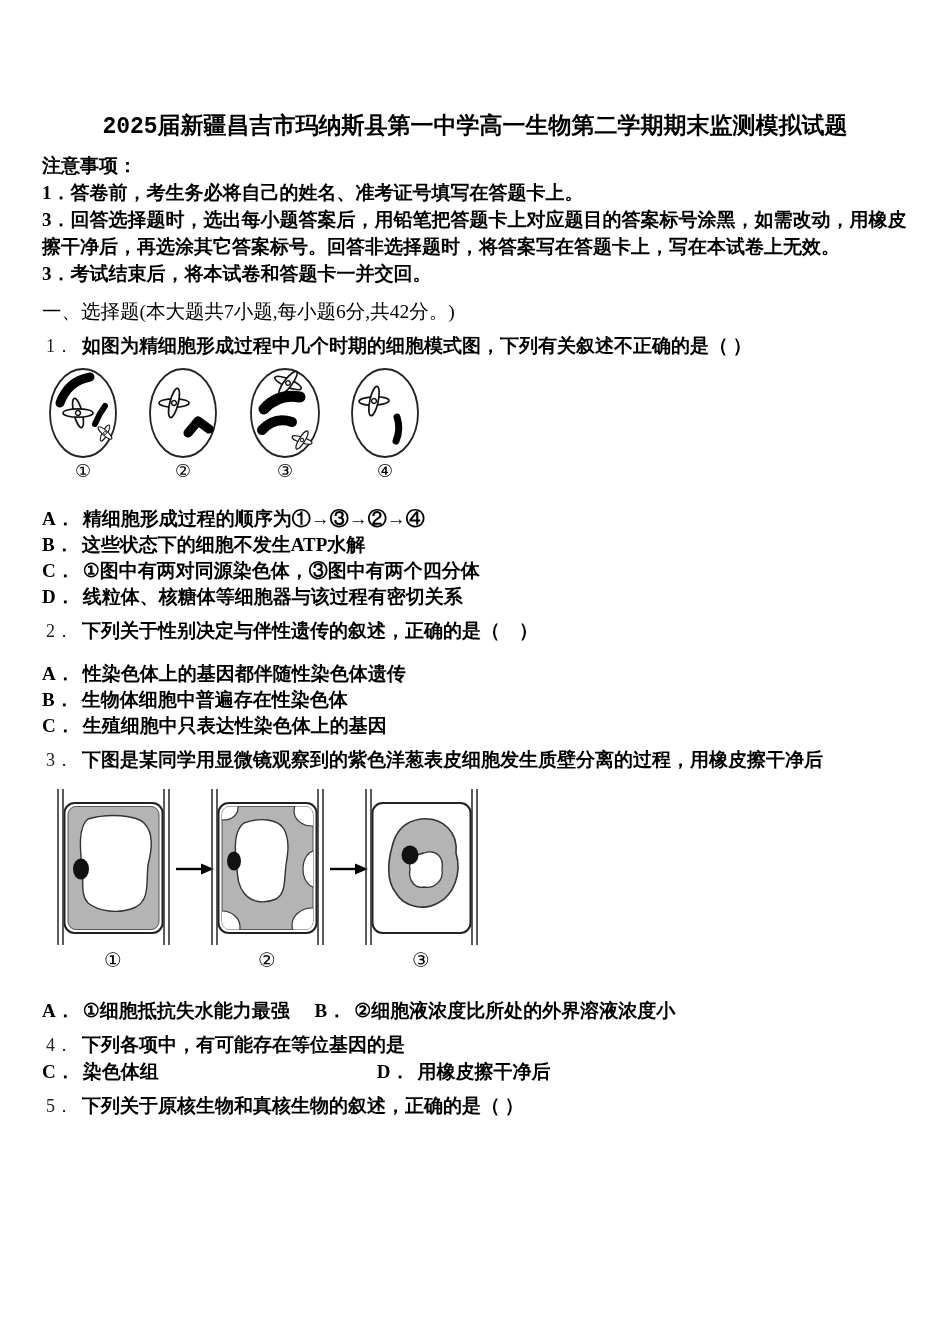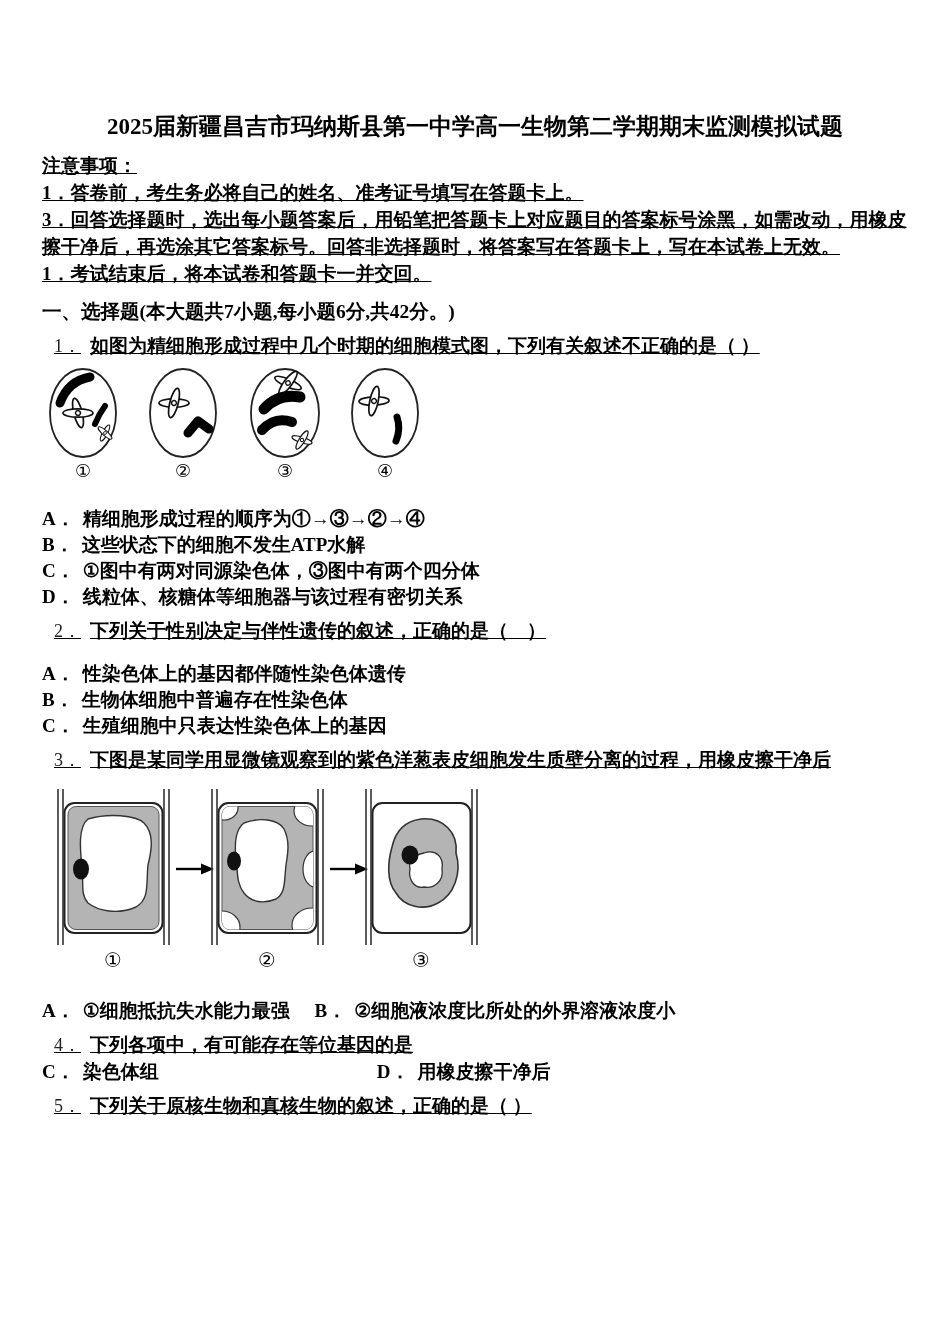--- a/index.html
+++ b/index.html
@@ -1,24 +1,24 @@
 <!DOCTYPE html>
 <html><head>
 <meta charset="utf-8">
 <style>
   html,body{margin:0;padding:0;background:#ffffff;}
   body{width:950px;height:1344px;overflow:hidden;color:#000;
        font-family:"Liberation Serif","DejaVu Serif",serif;}
   .page{padding:0 42px 0 42px;}
   .title{margin:0;padding-top:112px;text-align:center;
-         font-size:23px;font-weight:700;line-height:30px;}
+         font-size:23px;font-weight:700;line-height:30px;font-family:Liberation Mono, monospace;}
   .notice{margin-top:10px;}
-  .notice p{margin:0;font-size:19px;font-weight:700;line-height:27px;text-decoration:underline;}
-  .section-heading{margin:14px 0 0;font-size:19.5px;font-weight:700;line-height:21px;}
-  .stem{margin:13px 12px 0;font-size:19px;font-weight:700;line-height:21px;text-decoration:underline;}
+  .notice p{margin:0;font-size:19px;font-weight:700;line-height:27px;}
+  .section-heading{margin:14px 0 0;font-size:19.5px;font-weight:400;line-height:21px;}
+  .stem{margin:13px 4px 0;font-size:19px;font-weight:700;line-height:21px;}
   .qnum{font-weight:400;font-size:18px;padding-right:9px;color:#222;}
   .option{margin:6px 0 0;font-size:19px;font-weight:700;line-height:20px;}
   .option.mt-lg{margin-top:22px;}
   .option.mt-xl{margin-top:24px;}
   .opt-label{padding-right:8px;}
   .opt{display:inline-block;}
   .opt.gap{margin-right:20px;}
   .opt.col{width:330px;}
   figure{margin:0;}
   .fig1{margin:10px 0 0 6px;}
@@ -29,21 +29,21 @@
 <body>
 
 <div class="page">
 
   <h1 class="title">2025届新疆昌吉市玛纳斯县第一中学高一生物第二学期期末监测模拟试题</h1>
 
   <div class="notice">
     <p>注意事项：</p>
     <p>1．答卷前，考生务必将自己的姓名、准考证号填写在答题卡上。</p>
     <p>3．回答选择题时，选出每小题答案后，用铅笔把答题卡上对应题目的答案标号涂黑，如需改动，用橡皮擦干净后，再选涂其它答案标号。回答非选择题时，将答案写在答题卡上，写在本试卷上无效。</p>
-    <p>1．考试结束后，将本试卷和答题卡一并交回。</p>
+    <p>3．考试结束后，将本试卷和答题卡一并交回。</p>
   </div>
 
   <p class="section-heading">一、选择题(本大题共7小题,每小题6分,共42分。)</p>
 
   <div>
     <p class="stem">
       <span class="qnum">1．</span><span>如图为精细胞形成过程中几个时期的细胞模式图，下列有关叙述不正确的是（ ）</span>
     </p>
     <figure class="fig1">
       <svg width="400" height="116" viewBox="0 0 400 116">

